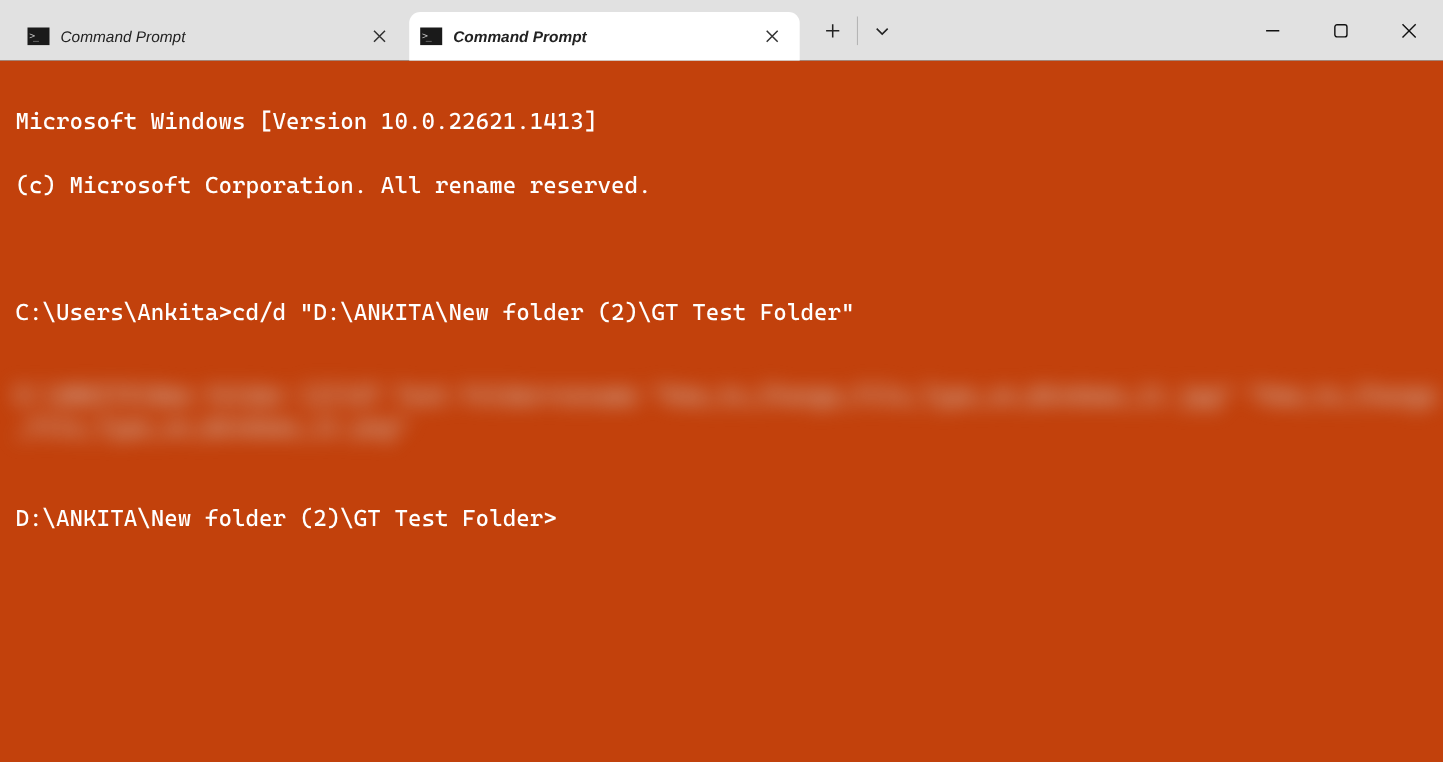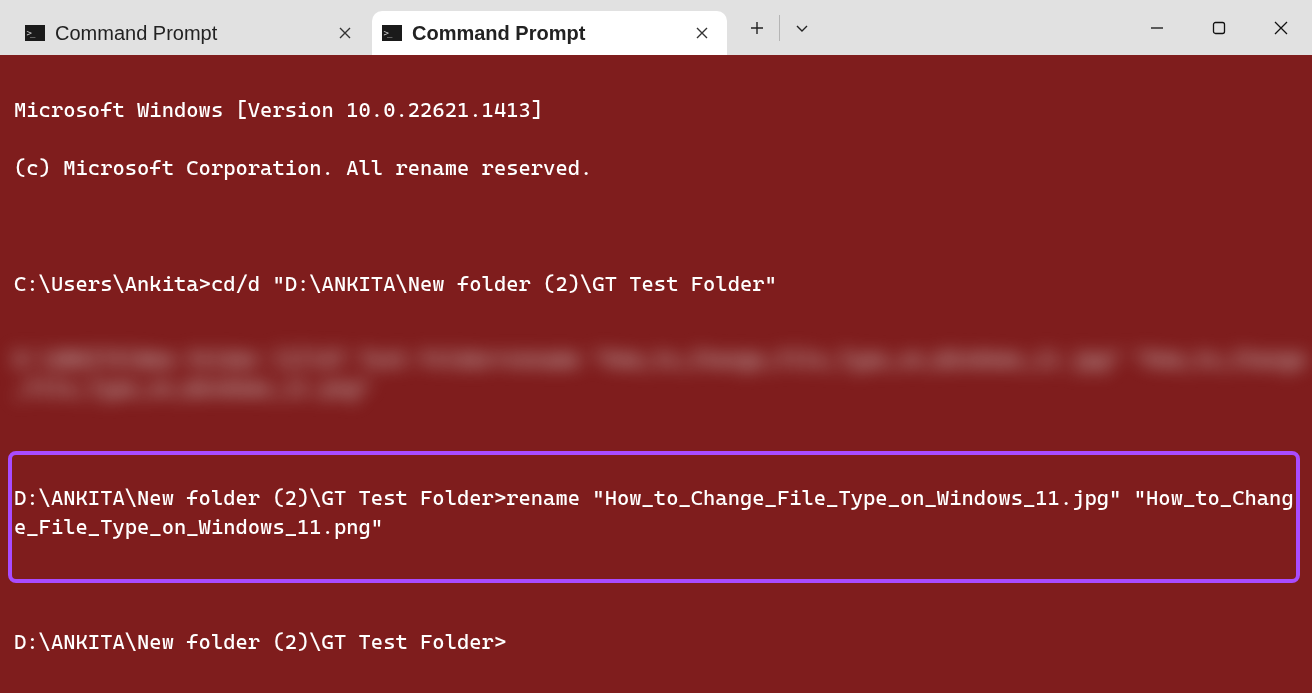--- a/index.html
+++ b/index.html
@@ -65,23 +65,24 @@
     }
     .tab-icon::after {
       content: "_";
       color: #ccc;
       font-size: 9px;
       font-family: monospace;
       margin-left: -2px;
     }
     .tab-label {
       font-family: 'Segoe UI', sans-serif;
-      font-size: 20px;
+      font-size: 14px;
       flex: 1;
       white-space: nowrap;
+      font-style: italic;
     }
     .tab-close {
       width: 26px;
       height: 26px;
       display: flex;
       align-items: center;
       justify-content: center;
       border-radius: 4px;
       flex-shrink: 0;
       margin-left: auto;
@@ -129,21 +130,21 @@
       display: flex;
       align-items: center;
       justify-content: center;
       cursor: pointer;
     }
     .win-btn svg {
       width: 14px;
       height: 14px;
     }
     .terminal {
-      background: #7f1d1d;
+      background: #c2410c;
       color: #ffffff;
       font-family: Consolas, 'Cascadia Mono', monospace;
       font-size: 21px;
       line-height: 29px;
       padding: 12px 2px 0 14px;
       width: 100%;
       height: calc(100% - 55px);
       white-space: pre-wrap;
       word-break: break-all;
     }
@@ -232,17 +233,14 @@
     </div>
   </div>
 </div>
 
 <div class="terminal">
 <span class="cmd-line">Microsoft Windows [Version 10.0.22621.1413]</span>
 <span class="cmd-line">(c) Microsoft Corporation. All rename reserved.</span>
 <div class="blank-line"></div>
 <span class="cmd-line"><span>C:\Users\Ankita&gt;</span><span>cd/d "D:\ANKITA\New folder (2)\GT Test Folder"</span></span>
 <div class="blurred-row"><span>D:\ANKITA\New folder (2)\GT Test Folder&gt;rename "How_to_Change_File_Type_on_Windows_11.jpg" "How_to_Change_File_Type_on_Windows_11.png"</span></div>
-<div class="highlight-box">
-<span class="cmd-line"><span>D:\ANKITA\New folder (2)\GT Test Folder&gt;</span><span>rename "How_to_Change_File_Type_on_Windows_11.jpg" "How_to_Change_File_Type_on_Windows_11.png"</span></span>
-</div>
 <span class="cmd-line cursor-line"><span>D:\ANKITA\New folder (2)\GT Test Folder&gt;</span></span>
 </div>
 
 </body></html>

